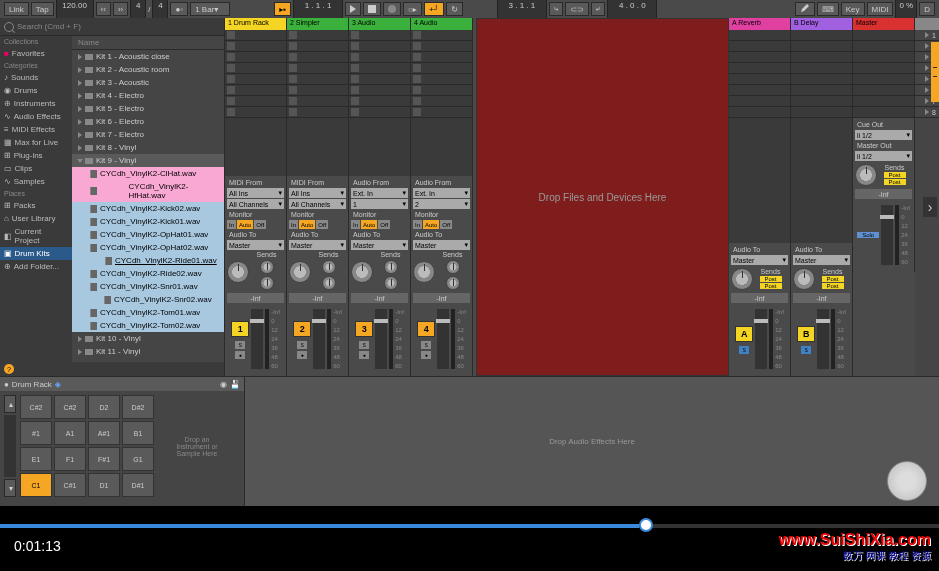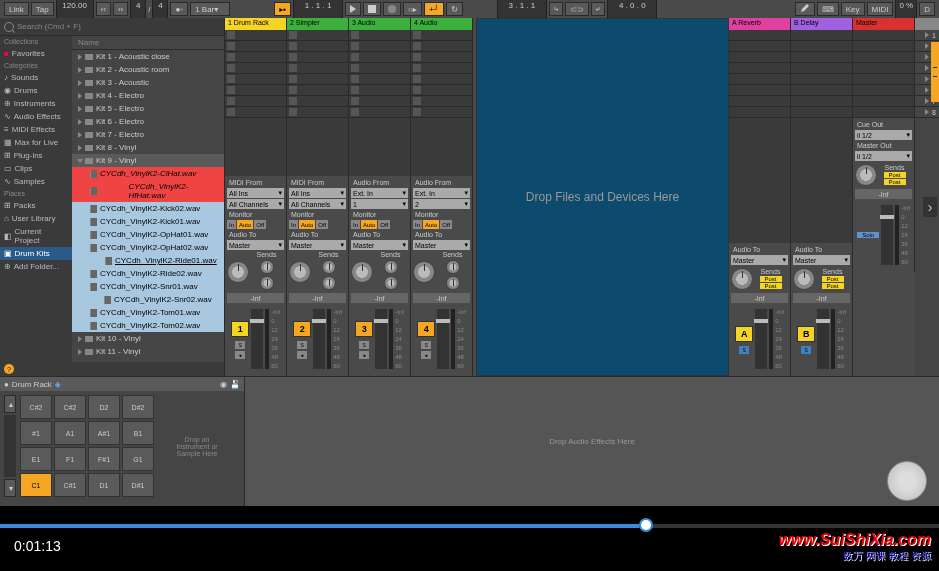--- a/index.html
+++ b/index.html
@@ -20,41 +20,41 @@
 .search-icon::after { content: ''; position: absolute; width: 3px; height: 1px; background: #888; bottom: -1px; right: -2px; transform: rotate(45deg); }
 .browser-cols { flex: 1; display: flex; overflow: hidden; }
 .sidebar { width: 72px; background: #3a3a3a; font-size: 8px; color: #bbb; overflow-y: auto; }
 .sb-section { padding: 2px 4px; font-size: 7px; color: #888; }
 .sb-item { padding: 2px 4px; display: flex; align-items: center; gap: 3px; cursor: pointer; }
 .sb-item.active { background: #2a5a8a; color: #fff; }
 .file-list { flex: 1; background: #454545; font-size: 8px; color: #ccc; overflow-y: auto; position: relative; }
 .fl-header { padding: 2px 6px; font-size: 8px; color: #888; border-bottom: 1px solid #2a2a2a; }
 .fl-item { padding: 2px 6px; display: flex; align-items: center; gap: 3px; cursor: pointer; }
 .fl-item.selected { background: #a8c8e0; color: #000; }
-.fl-item.highlight { background: #ef4444; color: #000; font-style: italic; }
+.fl-item.highlight { background: #f9a8d4; color: #000; }
 .fl-item.expanded { background: #5a5a5a; }
 .tri { width: 0; height: 0; border-top: 3px solid transparent; border-bottom: 3px solid transparent; border-left: 4px solid #888; display: inline-block; }
 .tri.down { transform: rotate(90deg); }
 .folder-i { width: 8px; height: 6px; background: #888; display: inline-block; }
 .file-i { width: 7px; height: 8px; background: #666; border-left: 1px solid #888; display: inline-block; }
 .session { flex: 1; background: #4a4a4a; display: flex; flex-direction: column; position: relative; }
 .tracks { display: flex; height: 100%; }
 .track-area { display: flex; flex: 1; }
 .track { width: 62px; border-right: 1px solid #2a2a2a; display: flex; flex-direction: column; background: #4a4a4a; }
 .track-header { height: 12px; font-size: 7px; padding: 1px 3px; color: #000; }
 .th-yellow { background: #f5d523; }
 .th-green { background: #3cb03c; }
 .th-red { background: #d93030; }
 .th-pink { background: #e040a0; }
 .th-violet { background: #a060e0; }
 .th-gray { background: #888; }
 .clip-slots { flex: 1; background: #3a3a3a; }
 .clip-slot { height: 11px; border-bottom: 1px solid #2a2a2a; display: flex; align-items: center; padding: 0 2px; }
 .stop-btn { width: 8px; height: 8px; background: #555; display: inline-block; }
-.drop-zone { flex: 1; background: #0c4a6e; display: flex; align-items: center; justify-content: center; font-size: 12px; color: #999; border: 1px solid #333; }
+.drop-zone { flex: 1; background: #7f1d1d; display: flex; align-items: center; justify-content: center; font-size: 10px; color: #999; border: 1px solid #333; }
 .mixer-section { background: #4a4a4a; padding: 2px; }
 .mix-row { font-size: 7px; color: #ccc; padding: 1px 2px; }
 .mix-dropdown { background: #aaa; color: #000; font-size: 7px; padding: 0 2px; margin: 1px 0; height: 10px; display: flex; align-items: center; justify-content: space-between; }
 .mix-btns { display: flex; gap: 1px; margin: 1px 0; }
 .mix-btn { background: #888; font-size: 6px; padding: 0px 2px; height: 9px; display: flex; align-items: center; color: #000; }
 .mix-btn.orange { background: #f5a623; }
 .knob { width: 22px; height: 22px; border-radius: 50%; background: radial-gradient(circle, #bbb 40%, #888 43%, #888 100%); border: 1px solid #444; position: relative; margin: 2px auto; }
 .knob::after { content: ''; position: absolute; width: 1px; height: 7px; background: #333; top: 2px; left: 50%; }
 .sends { text-align: center; font-size: 7px; color: #ccc; }
 .fader-area { display: flex; align-items: center; justify-content: center; gap: 2px; padding: 2px; height: 70px; }
@@ -82,21 +82,21 @@
 .effects-drop { flex: 1; background: #555; display: flex; align-items: center; justify-content: center; font-size: 8px; color: #999; }
 .status-bar { height: 14px; background: #3a3a3a; display: flex; align-items: center; padding: 0 4px; }
 .help-circle { width: 10px; height: 10px; border-radius: 50%; background: #f5a623; font-size: 7px; display: flex; align-items: center; justify-content: center; color: #000; }
 .video-controls { position: absolute; bottom: 0; width: 100%; height: 65px; background: #000; }
 .progress { width: 100%; height: 4px; background: #333; position: relative; margin-top: 18px; }
 .progress-fill { height: 100%; background: #3a8adb; width: 68%; }
 .progress-handle { width: 14px; height: 14px; border-radius: 50%; background: #fff; border: 2px solid #3a8adb; position: absolute; top: -6px; left: 68%; }
 .time-display { color: #fff; font-size: 14px; padding: 10px 14px; }
 .watermark { position: absolute; bottom: 8px; right: 8px; text-align: right; }
 .wm-cn { color: #e00; font-size: 14px; font-weight: bold; text-shadow: 1px 1px 0 #fff; }
-.wm-url { color: #e00; font-size: 16px; font-weight: bold; text-shadow: 1px 1px 0 #fff; font-style: italic; }
+.wm-url { color: #e00; font-size: 16px; font-weight: bold; text-shadow: 1px 1px 0 #fff; }
 .wm-sub { color: #00a; font-size: 10px; text-shadow: 1px 1px 0 #fff; }
 .jog-wheel { position: absolute; bottom: 70px; right: 12px; width: 40px; height: 40px; border-radius: 50%; background: radial-gradient(circle, #ddd 30%, #bbb 100%); border: 1px solid #888; }
 .side-handle { width: 8px; background: #f5a623; position: absolute; right: 0; top: 24px; height: 60px; display: flex; align-items: center; justify-content: center; }
 .side-handle-lines { width: 4px; height: 10px; border-top: 1px solid #333; border-bottom: 1px solid #333; }
 .post-btn { background: #f5d523; font-size: 6px; padding: 0 2px; color: #000; margin: 1px auto; width: 22px; text-align: center; }
 .solo-btn { background: #6090d0; font-size: 6px; padding: 0 2px; color: #000; margin: 1px auto; width: 22px; text-align: center; }
 </style>
 </head>
 <body>
 

